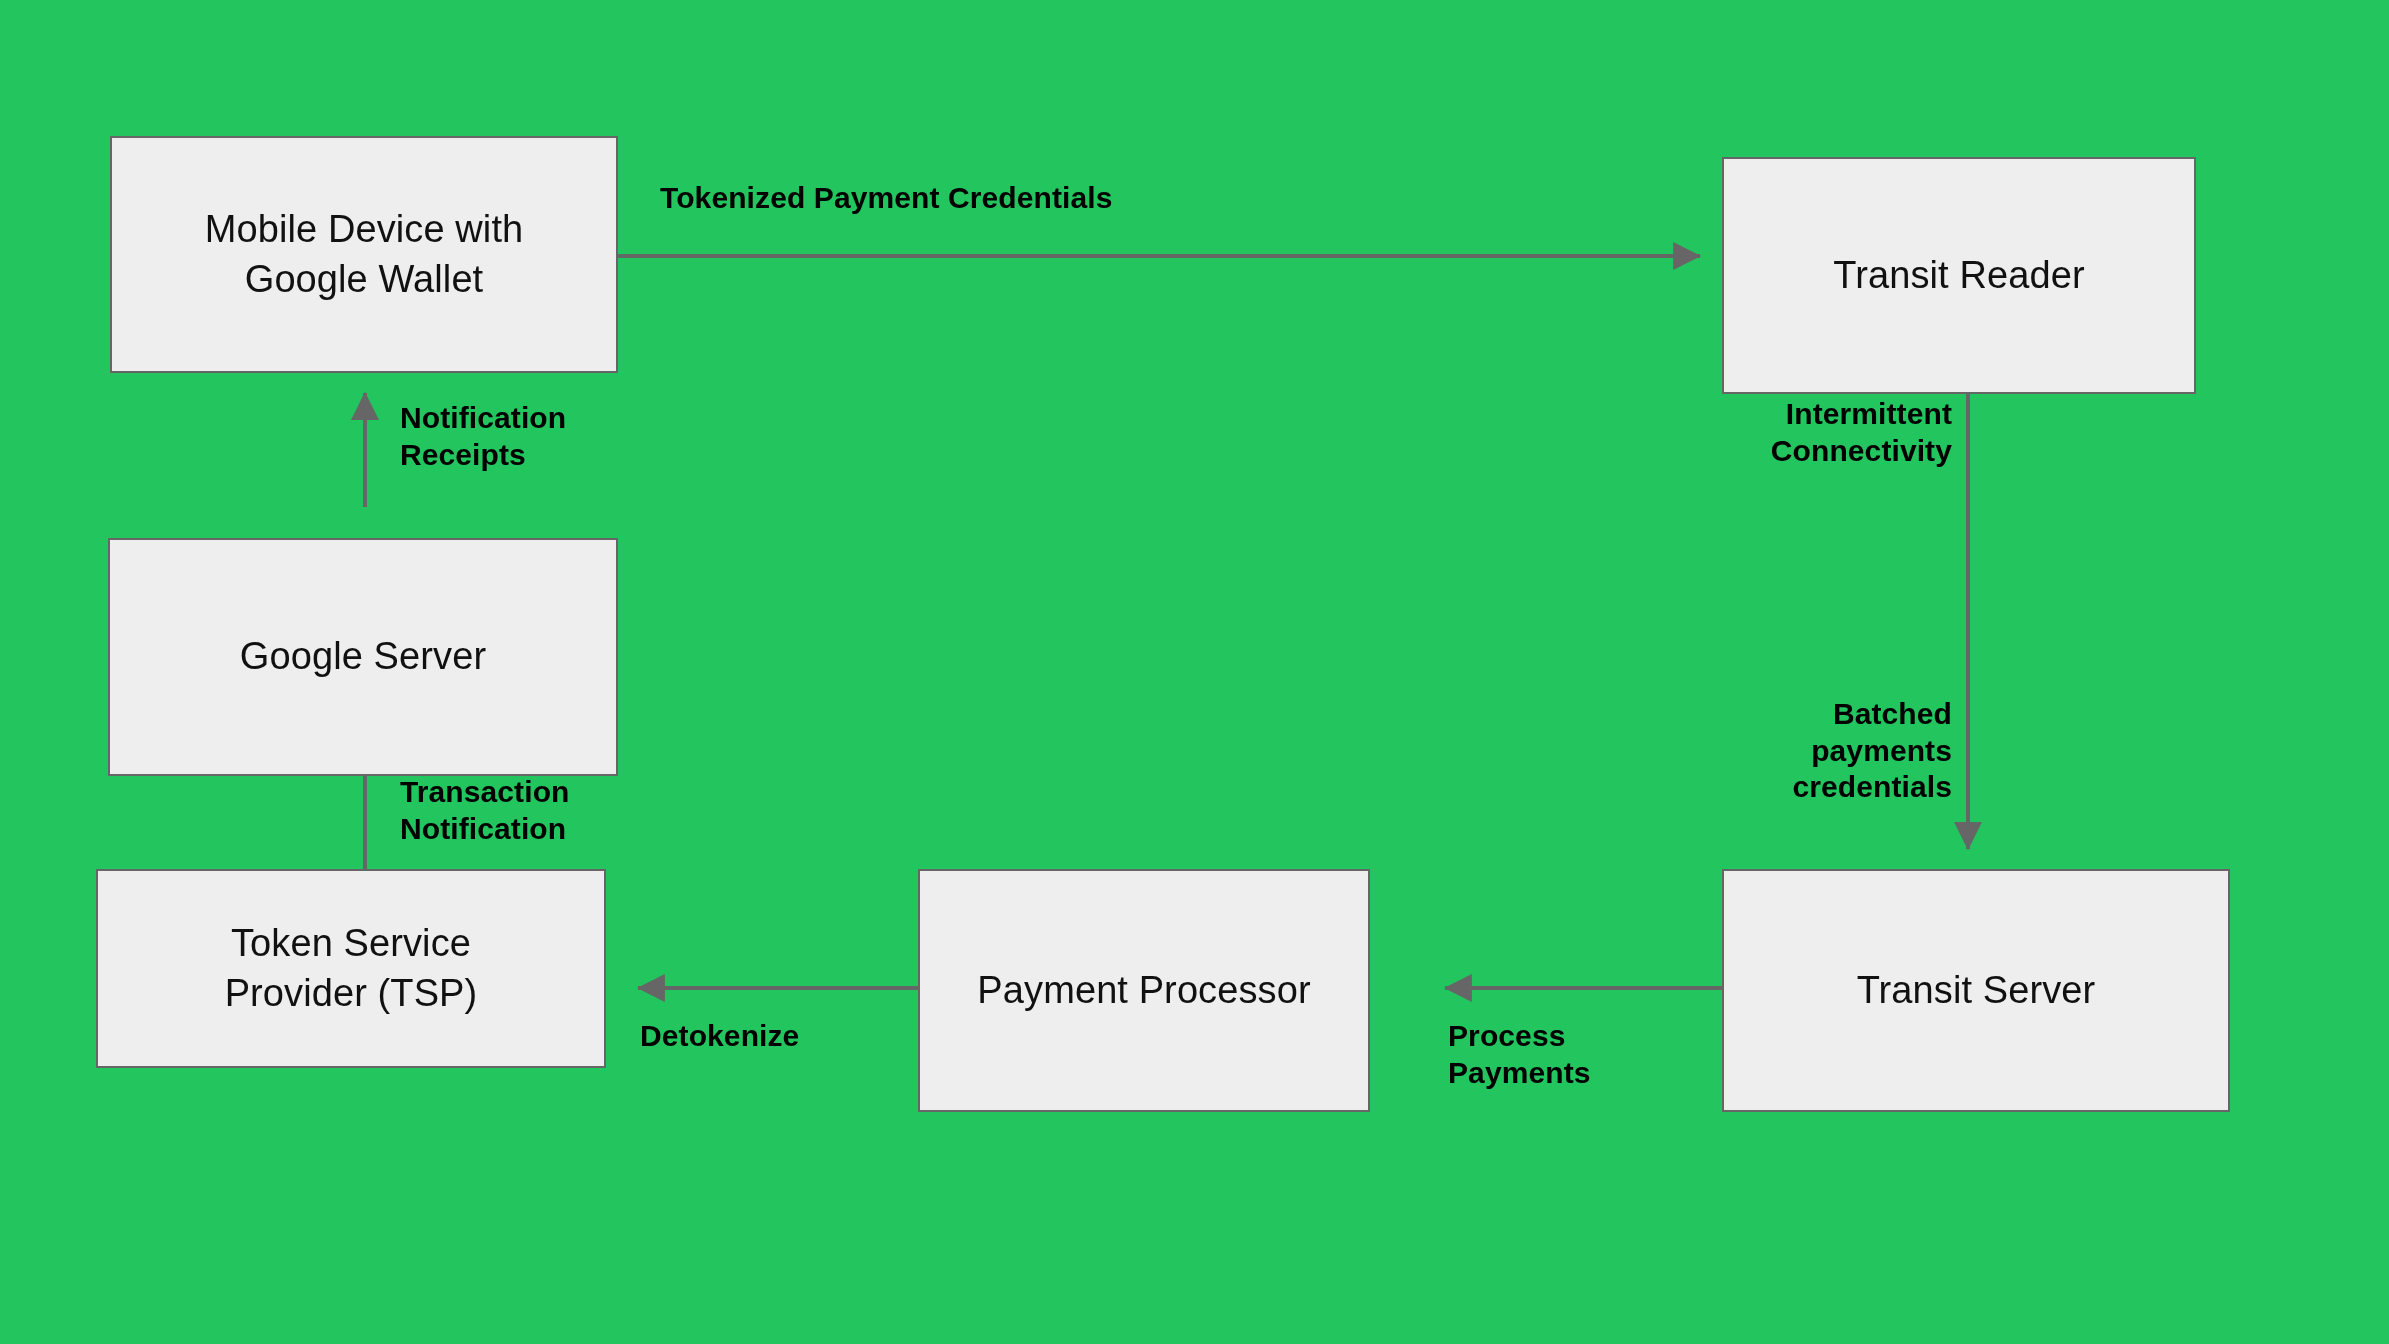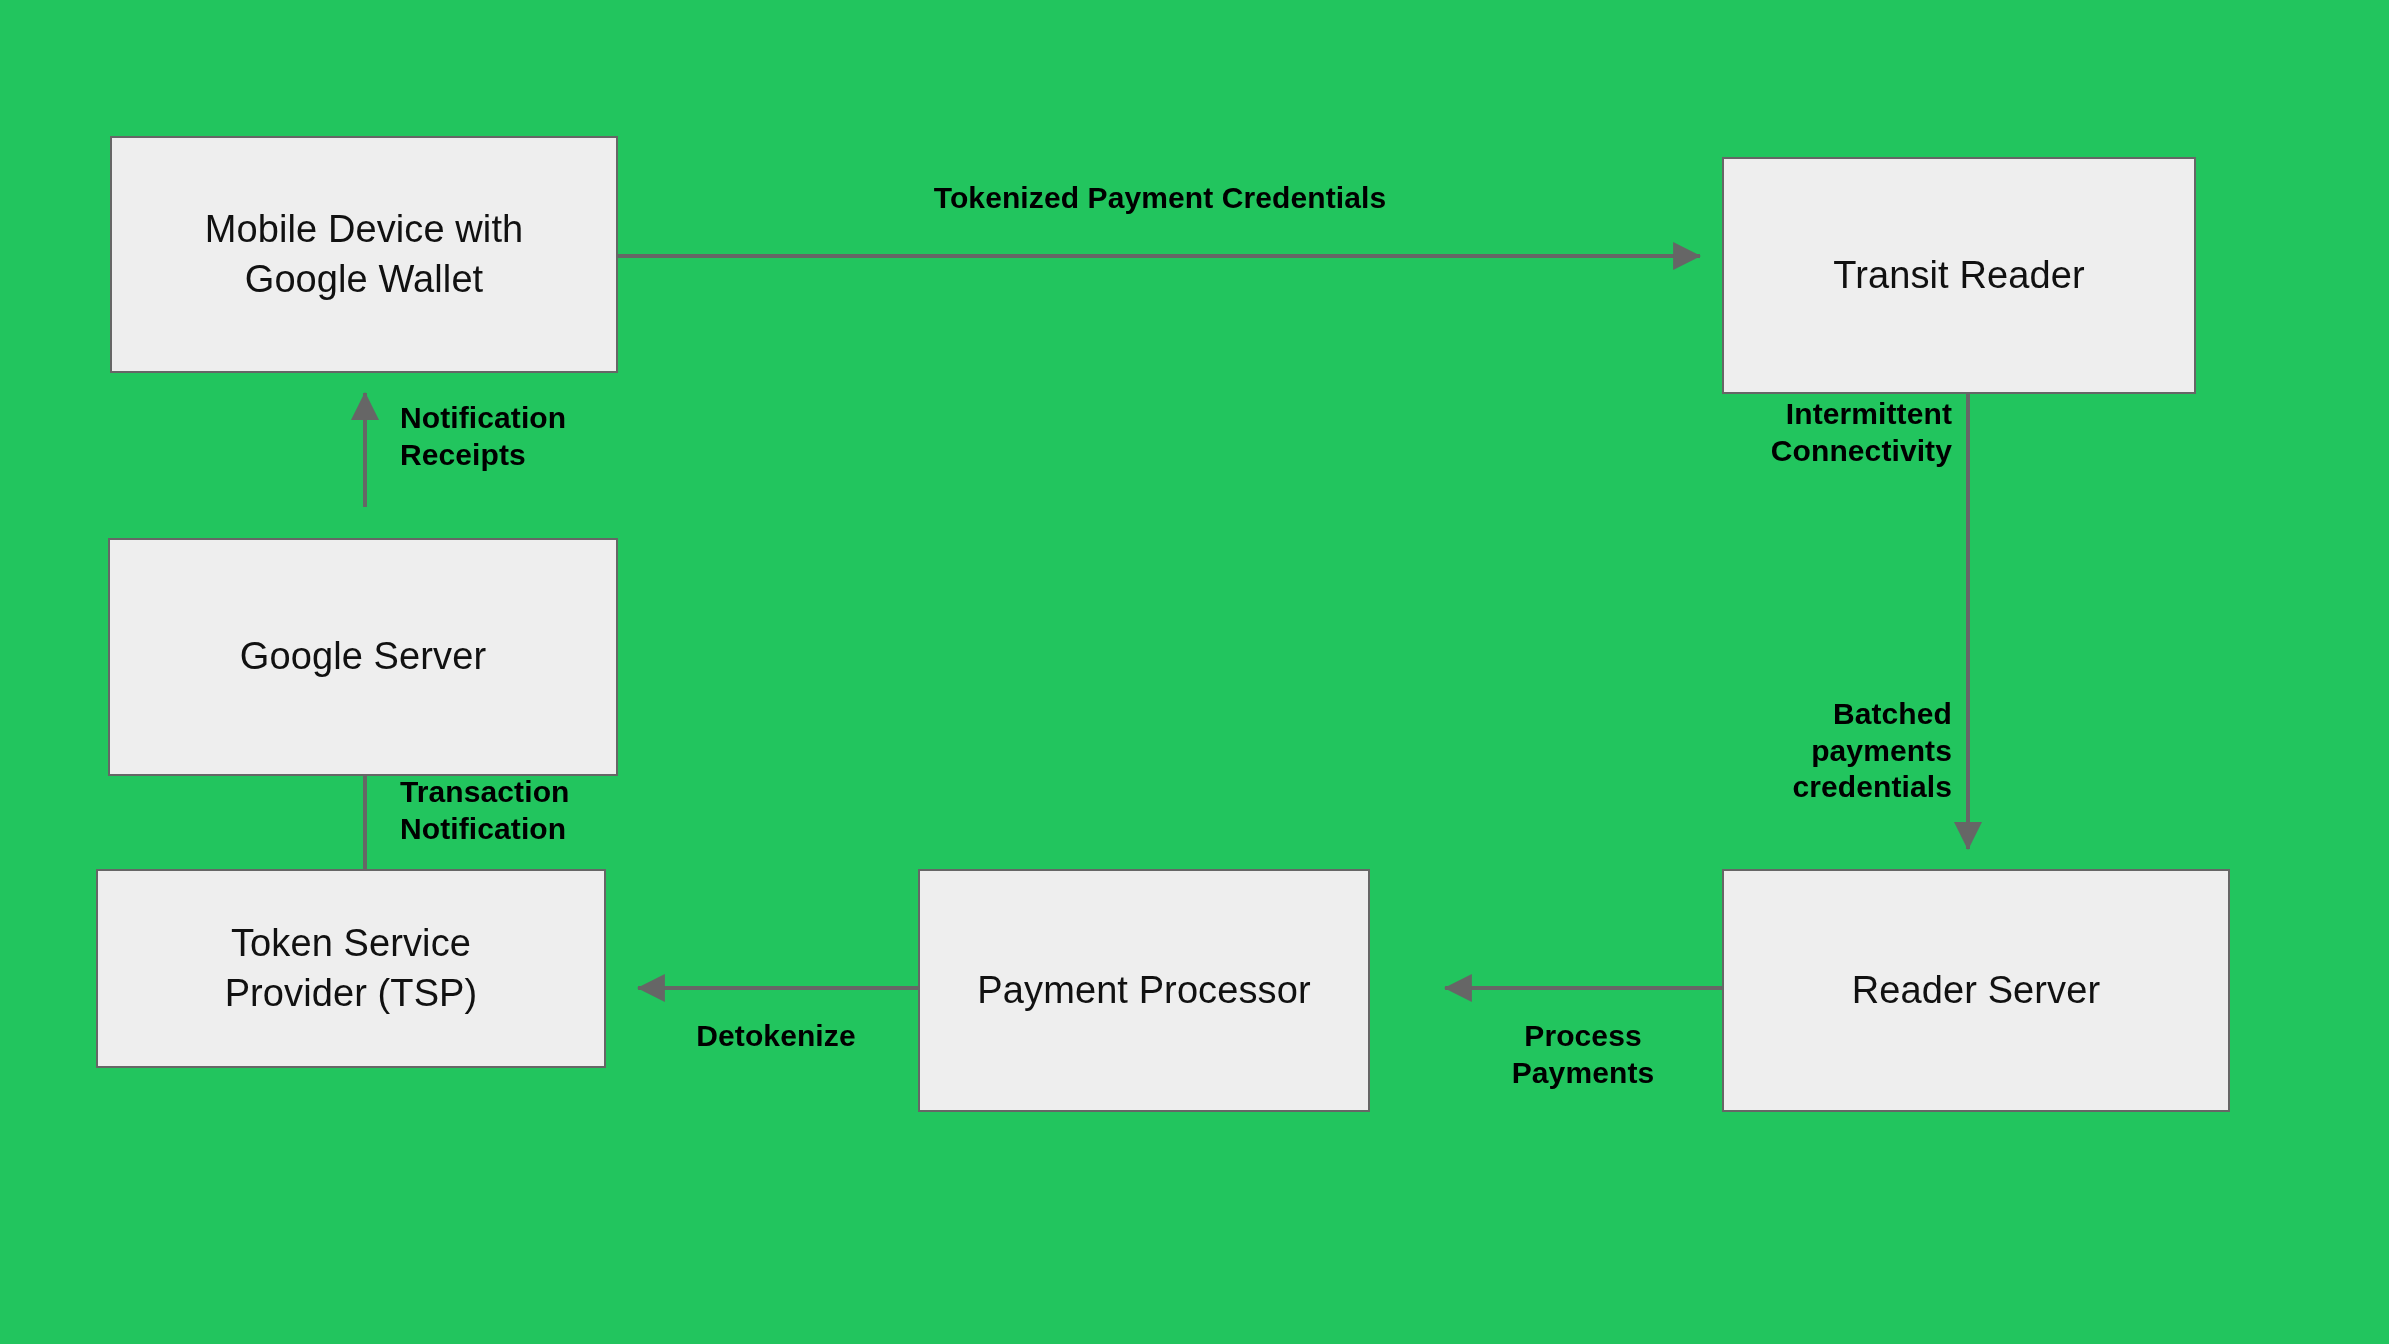--- a/index.html
+++ b/index.html
@@ -49,21 +49,21 @@
     position: absolute;
     font-size: 30px;
     font-weight: bold;
     color: #000000;
     line-height: 1.22;
     white-space: pre-line;
     letter-spacing: 0.1px;
   }
   .ta-left   { text-align: left; }
   .ta-right  { text-align: right; }
-  .ta-center { text-align: center; }
+  .ta-center { text-align: left; }
 </style>
 </head>
 <body>
 
 <div id="canvas">
 
   <svg class="edges" viewBox="0 0 2389 1344" xmlns="http://www.w3.org/2000/svg">
     <defs>
       <marker id="arrow-right" viewBox="0 0 10 10" refX="9.6" refY="5" markerWidth="7" markerHeight="7" orient="auto-start-reverse">
         <path d="M 0 0 L 10 5 L 0 10 z" fill="#666666"></path>
@@ -111,21 +111,21 @@
   <div class="node" style="left:96px; top:869px; width:510px; height:199px;">
     <span class="node-label">Token Service
 Provider (TSP)</span>
   </div>
 
   <div class="node" style="left:918px; top:869px; width:452px; height:243px;">
     <span class="node-label">Payment Processor</span>
   </div>
 
   <div class="node" style="left:1722px; top:869px; width:508px; height:243px;">
-    <span class="node-label">Reader Server</span>
+    <span class="node-label">Transit Server</span>
   </div>
 
   <div class="edge-label ta-center" style="left:660px; top:180px; width:1000px;">Tokenized Payment Credentials</div>
 
   <div class="edge-label ta-right" style="left:1600px; top:396px; width:352px;">Intermittent
 Connectivity</div>
 
   <div class="edge-label ta-right" style="left:1600px; top:696px; width:352px;">Batched
 payments
 credentials</div>

